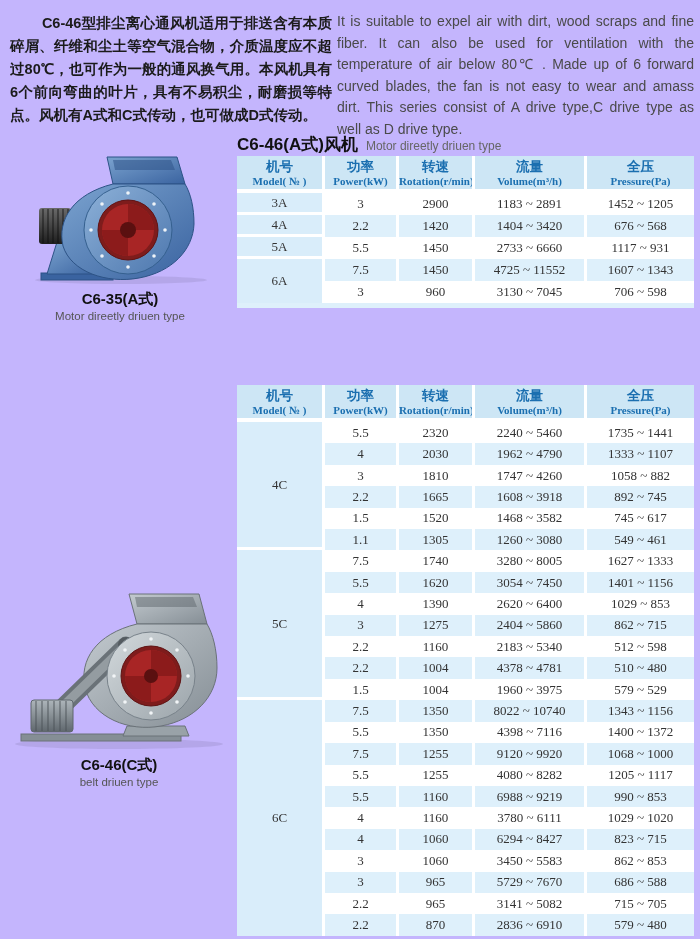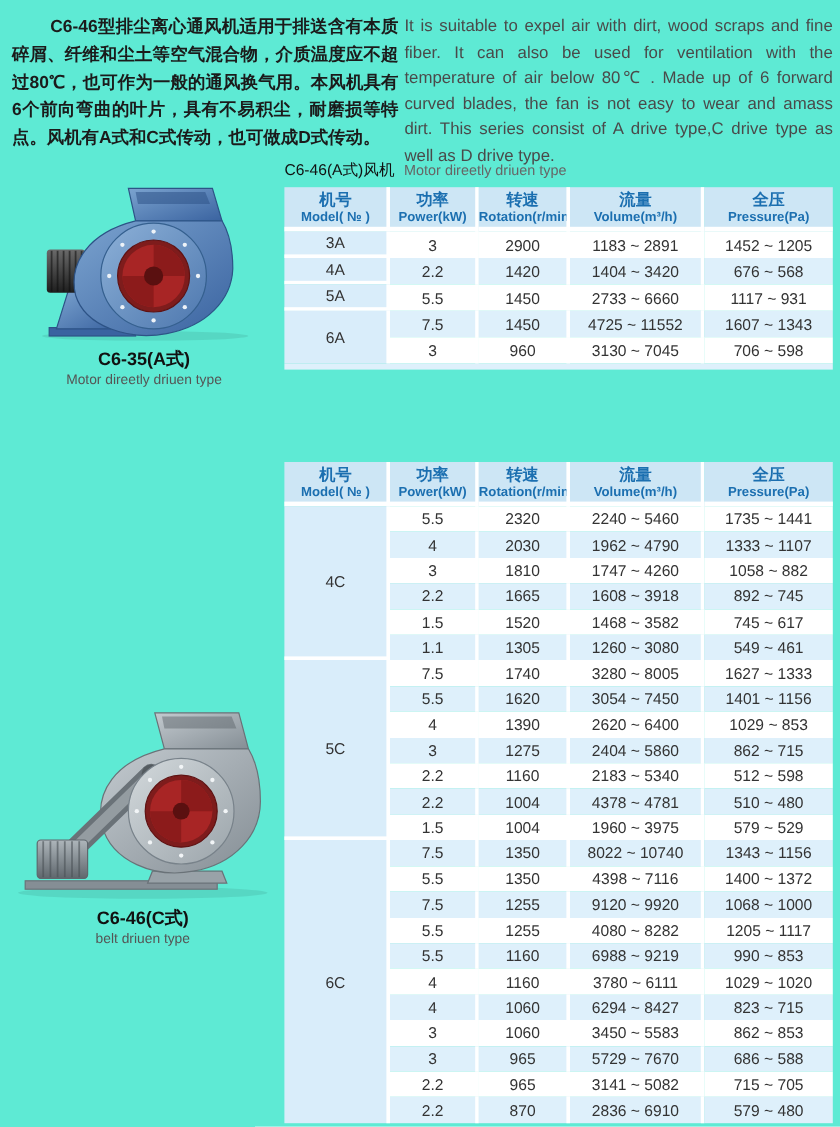--- a/index.html
+++ b/index.html
@@ -1,29 +1,29 @@
 <!DOCTYPE html>
 <html><head>
 <meta charset="utf-8">
 <style>
   html,body{margin:0;padding:0;background:#fff;}
-  .page{position:relative;width:700px;height:939px;background:#5eead4;overflow:hidden;
+  .page{position:relative;width:700px;height:939px;background:#c4b5fd;overflow:hidden;
         font-family:"Liberation Sans",sans-serif;}
   
   .intro-zh{position:absolute;left:10px;top:12px;width:322px;font-size:14.5px;font-weight:bold;
             line-height:23px;color:#1b1b1b;text-align:justify;text-indent:2.2em;}
   .intro-en{position:absolute;left:337px;top:11px;width:357px;font-size:14px;line-height:21.5px;
             color:#4a4a4a;text-align:justify;}
   
   .sec-title{position:absolute;left:237px;white-space:nowrap;}
-  .sec-title .zh{font-size:13px;font-weight:normal;color:#111;}
+  .sec-title .zh{font-size:17px;font-weight:bold;color:#111;}
   .sec-title .en{font-size:12px;color:#666;margin-left:8px;}
   
   .tbl-wrap{position:absolute;left:237px;}
-  table.spec{border-collapse:separate;border-spacing:0;table-layout:fixed;width:457px;}
+  table.spec{border-collapse:separate;border-spacing:0;table-layout:fixed;width:457px;font-family:Liberation Serif, serif;}
   table.spec th,table.spec td{box-sizing:border-box;border-right:3px solid #fff;
     text-align:center;vertical-align:middle;padding:0;overflow:hidden;}
   table.spec th:last-child,table.spec td:last-child{border-right:none;}
   table.spec thead th{background:#cde6f5;height:37px;border-bottom:4px solid #fff;}
   .h-zh{font-size:13.5px;font-weight:bold;color:#1b6fb0;line-height:16px;}
   .h-en{font-size:11px;color:#1b6fb0;line-height:12px;}
   table.spec tbody td{font-size:13px;color:#333;}
   .table-a tbody tr{height:22px;}
   .table-c tbody tr{height:21.42px;}
   td.model-cell{background:#d9edfa;border-bottom:3px solid #fff;}

